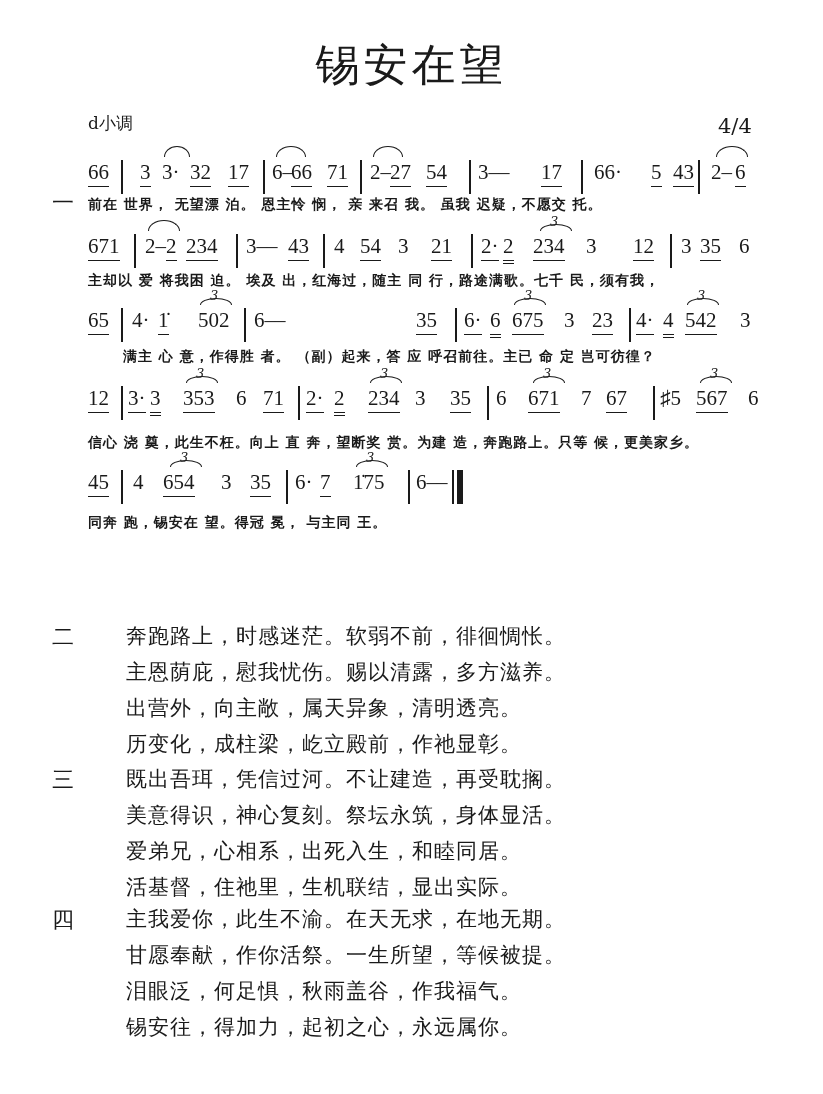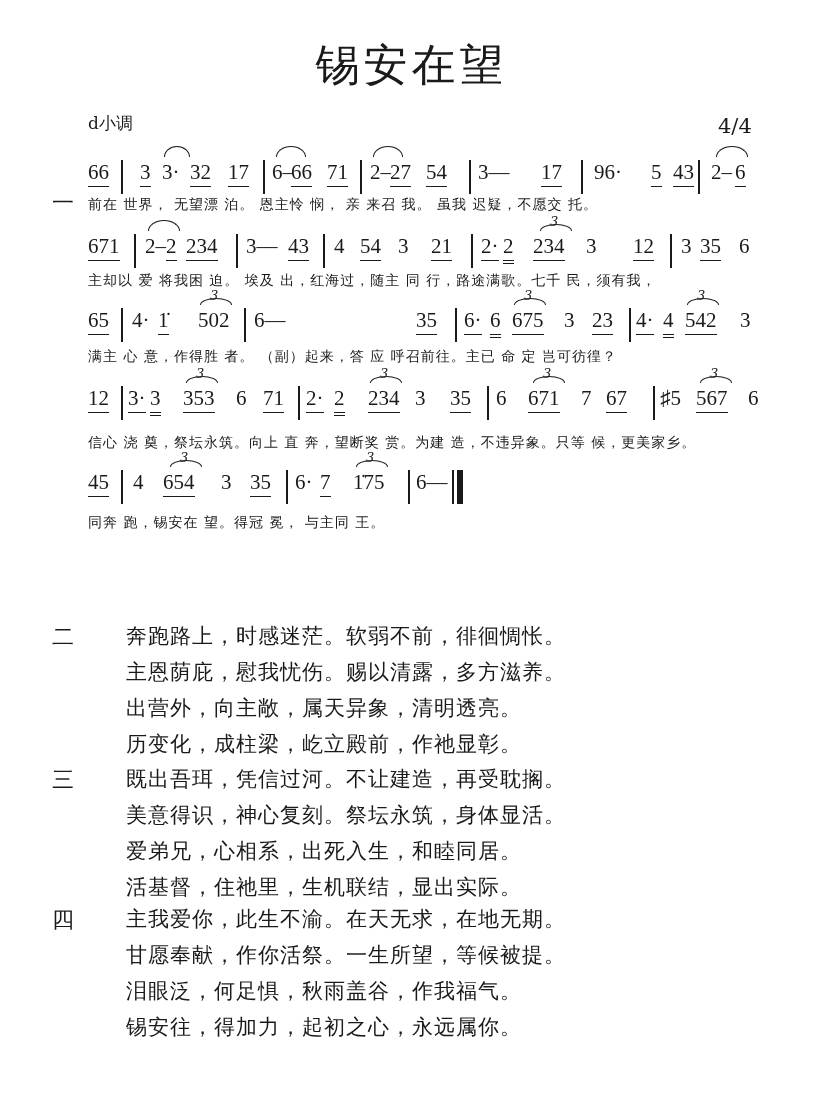--- a/index.html
+++ b/index.html
@@ -15,21 +15,21 @@
          font-family:"Liberation Serif","DejaVu Serif", serif; }
   .tok.u1 { border-bottom:1.6px solid #1a1a1a; }
   .tok.u2 { border-bottom:4.5px double #1a1a1a; }
   .bar { position:absolute; top:2px; width:2px; height:34px; background:#1a1a1a; }
   .bar.final { width:6px; }
   .bar.thin { width:2px; }
   .slur { position:absolute; border:1.5px solid #1a1a1a; border-bottom:none; border-left-color:#1a1a1a;
           border-radius:50% 50% 0 0 / 100% 100% 0 0; height:10px; }
   .trip { position:absolute; font-size:13px; font-style:italic; }
   .trip::before { content:""; }
-  .lyric-row { position:absolute; left:88px; font-size:14px; font-weight:normal; white-space:pre;
+  .lyric-row { position:absolute; left:88px; font-size:14px; font-weight:bold; white-space:pre;
                font-family:"DejaVu Sans", sans-serif; letter-spacing:1px; }
   .vline { position:absolute; left:126px; font-size:21px; white-space:pre;
            font-family:"DejaVu Sans", sans-serif; letter-spacing:1px; }
   .vlabel { position:absolute; left:52px; font-size:22px; font-family:"DejaVu Sans", sans-serif; }
 </style>
 </head>
 <body>
 
 <div class="title">锡安在望</div>
 <div class="key">d小调</div>
@@ -52,21 +52,21 @@
   <span class="tok u1" style="left:239px">71</span>
   <span class="bar" style="left:272px"></span>
   <span class="slur" style="left:285px; top:-12px; width:28px;"></span>
   <span class="tok" style="left:282px">2–</span>
   <span class="tok u1" style="left:302px">27</span>
   <span class="tok u1" style="left:338px">54</span>
   <span class="bar" style="left:381px"></span>
   <span class="tok" style="left:390px">3––</span>
   <span class="tok u1" style="left:453px">17</span>
   <span class="bar" style="left:493px"></span>
-  <span class="tok" style="left:506px">96·</span>
+  <span class="tok" style="left:506px">66·</span>
   <span class="tok u1" style="left:563px">5</span>
   <span class="tok u1" style="left:585px">43</span>
   <span class="bar" style="left:610px"></span>
   <span class="slur" style="left:628px; top:-12px; width:30px;"></span>
   <span class="tok" style="left:623px">2–</span>
   <span class="tok u1" style="left:647px">6</span>
 </div>
 <div class="lyric-row" style="top:196px;">前在 世界， 无望漂 泊。 恩主怜 悯， 亲 来召 我。 虽我 迟疑，不愿交 托。</div>
 
 <div class="score-row" style="top:232px;">
@@ -119,21 +119,21 @@
   <span class="tok" style="left:476px">3</span>
   <span class="tok u1" style="left:504px">23</span>
   <span class="bar" style="left:541px"></span>
   <span class="tok u1" style="left:548px">4·</span>
   <span class="tok u2" style="left:575px">4</span>
   <span class="trip" style="left:609px; top:-18px;">3</span>
   <span class="slur" style="left:599px; top:-8px; width:30px; height:6px;"></span>
   <span class="tok u1" style="left:597px">542</span>
   <span class="tok" style="left:652px">3</span>
 </div>
-<div class="lyric-row" style="top:348px;">满主 心 意，作得胜 者。 （副）起来，答 应 呼召前往。主已 命 定 岂可彷徨？</div>
+<div class="lyric-row" style="top:348px;margin-left:35px;">满主 心 意，作得胜 者。 （副）起来，答 应 呼召前往。主已 命 定 岂可彷徨？</div>
 
 <div class="score-row" style="top:384px;">
   <span class="tok u1" style="left:0px">12</span>
   <span class="bar" style="left:33px"></span>
   <span class="tok u1" style="left:40px">3·</span>
   <span class="tok u2" style="left:62px">3</span>
   <span class="trip" style="left:108px; top:-18px;">3</span>
   <span class="slur" style="left:98px; top:-8px; width:30px; height:6px;"></span>
   <span class="tok u1" style="left:95px">353</span>
   <span class="tok" style="left:148px">6</span>
@@ -153,21 +153,21 @@
   <span class="tok u1" style="left:440px">671</span>
   <span class="tok" style="left:493px">7</span>
   <span class="tok u1" style="left:518px">67</span>
   <span class="bar" style="left:565px"></span>
   <span class="tok" style="left:572px">♯5</span>
   <span class="trip" style="left:622px; top:-18px;">3</span>
   <span class="slur" style="left:612px; top:-8px; width:30px; height:6px;"></span>
   <span class="tok u1" style="left:608px">567</span>
   <span class="tok" style="left:660px">6</span>
 </div>
-<div class="lyric-row" style="top:434px;">信心 浇 奠，祭坛永筑。向上 直 奔，望断奖 赏。为建 造，不违异象。只等 候，更美家乡。</div>
+<div class="lyric-row" style="top:434px;">信心 浇 奠，此生不枉。向上 直 奔，望断奖 赏。为建 造，奔跑路上。只等 候，更美家乡。</div>
 
 <div class="score-row" style="top:468px;">
   <span class="tok u1" style="left:0px">45</span>
   <span class="bar" style="left:33px"></span>
   <span class="tok" style="left:45px">4</span>
   <span class="trip" style="left:92px; top:-18px;">3</span>
   <span class="slur" style="left:82px; top:-8px; width:30px; height:6px;"></span>
   <span class="tok u1" style="left:75px">654</span>
   <span class="tok" style="left:133px">3</span>
   <span class="tok u1" style="left:162px">35</span>

